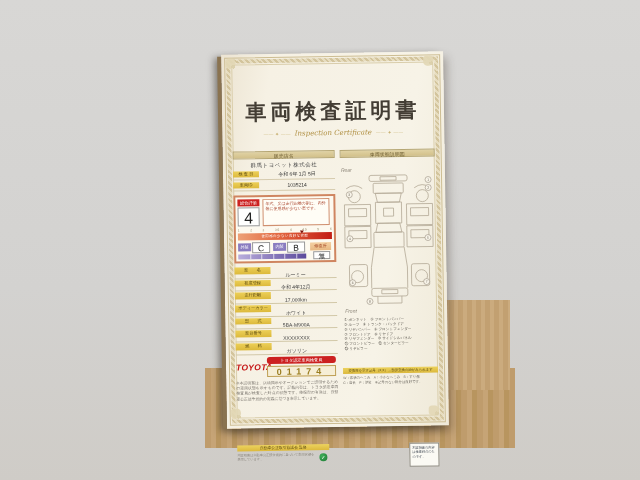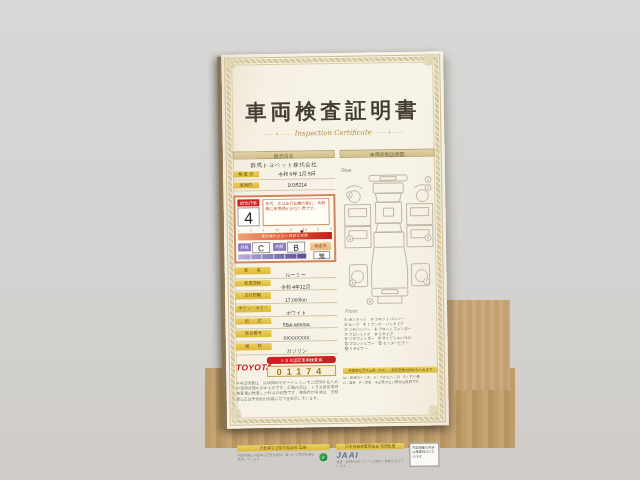--- a/index.html
+++ b/index.html
@@ -297,21 +297,16 @@
           </div>
       </div>
     </div>
 
     <div class="footer">
       <div class="ft-l">
         <div class="ft-hd">自動車公正取引協議会 監修</div>
         <div class="ft-note" style="width:78px">本証明書は自動車公正競争規約に基づいて車両状態を表示しています。</div>
         <div class="ft-green">✓</div>
       </div>
-      <div class="ft-r">
-        <div class="ft-hd">日本自動車査定協会 定期監査</div>
-        <div class="jaai">JAAI</div>
-        <div class="ft-note" style="margin-top:0">検査・証明内容について定期的に監査を受けています。</div>
-      </div>
       <div class="ft-box">本証明書の内容は検査時点のものです。</div>
     </div>
   </div>
 </div>
 
 </body></html>

